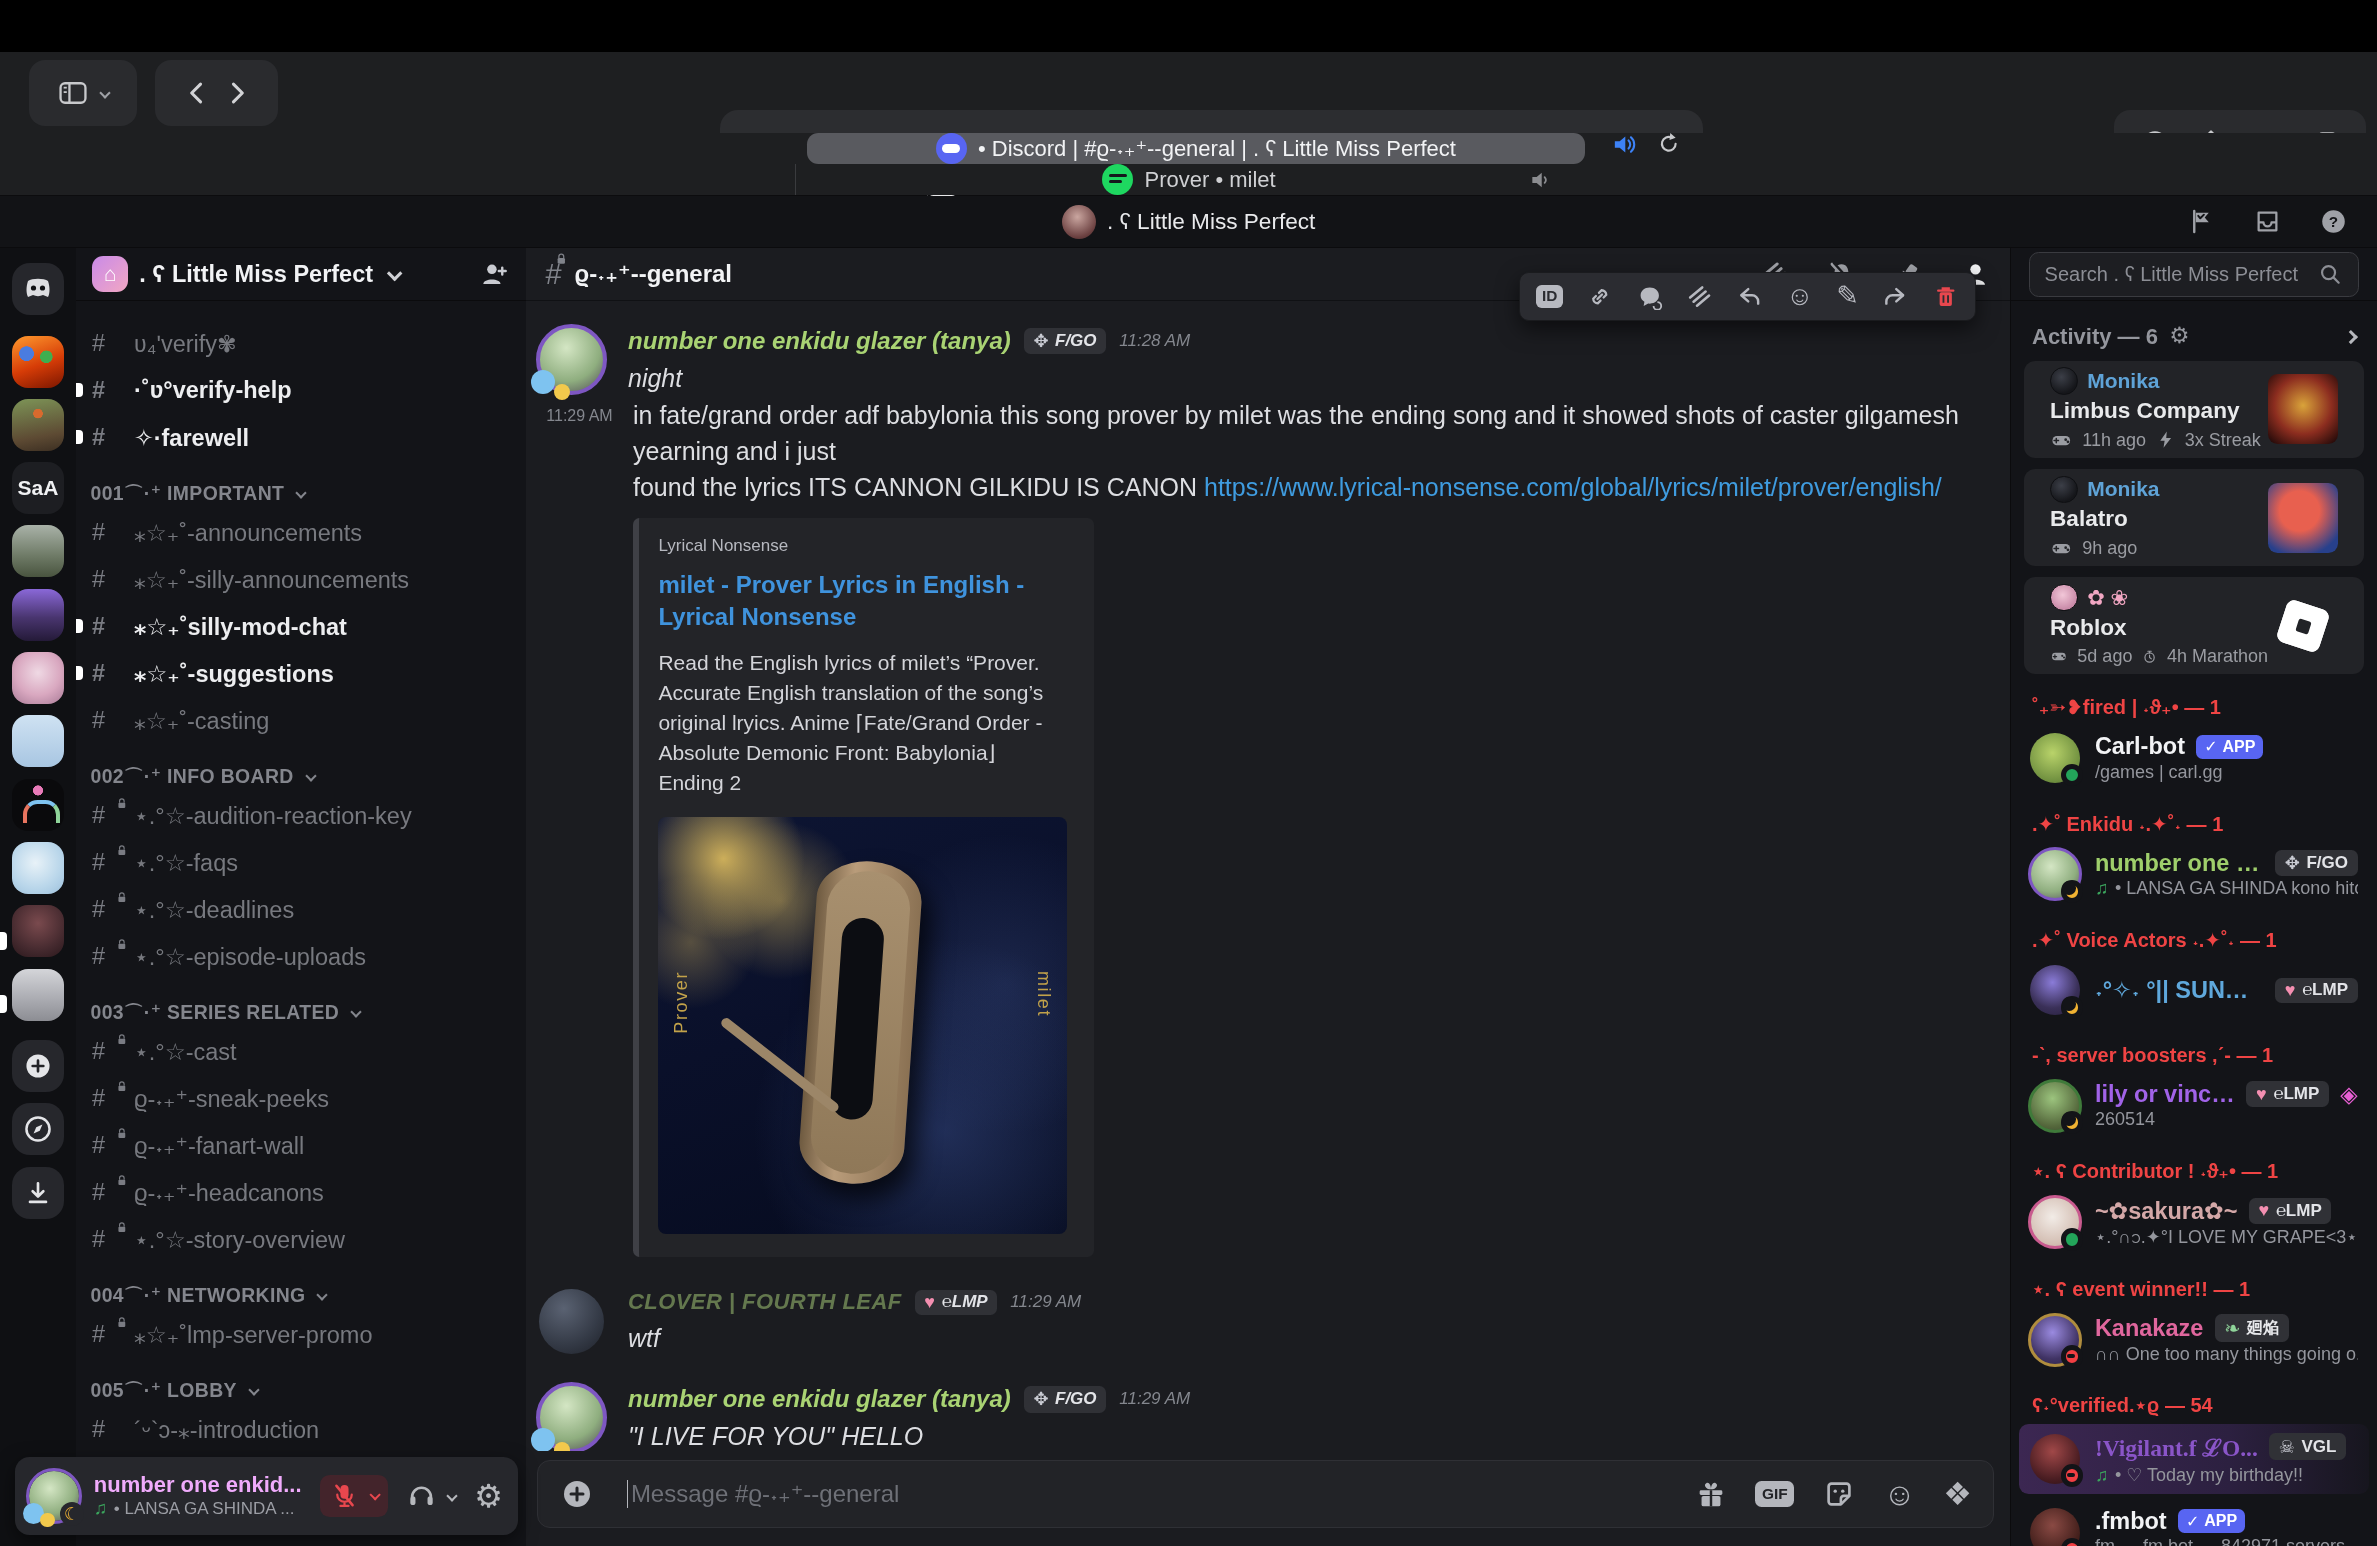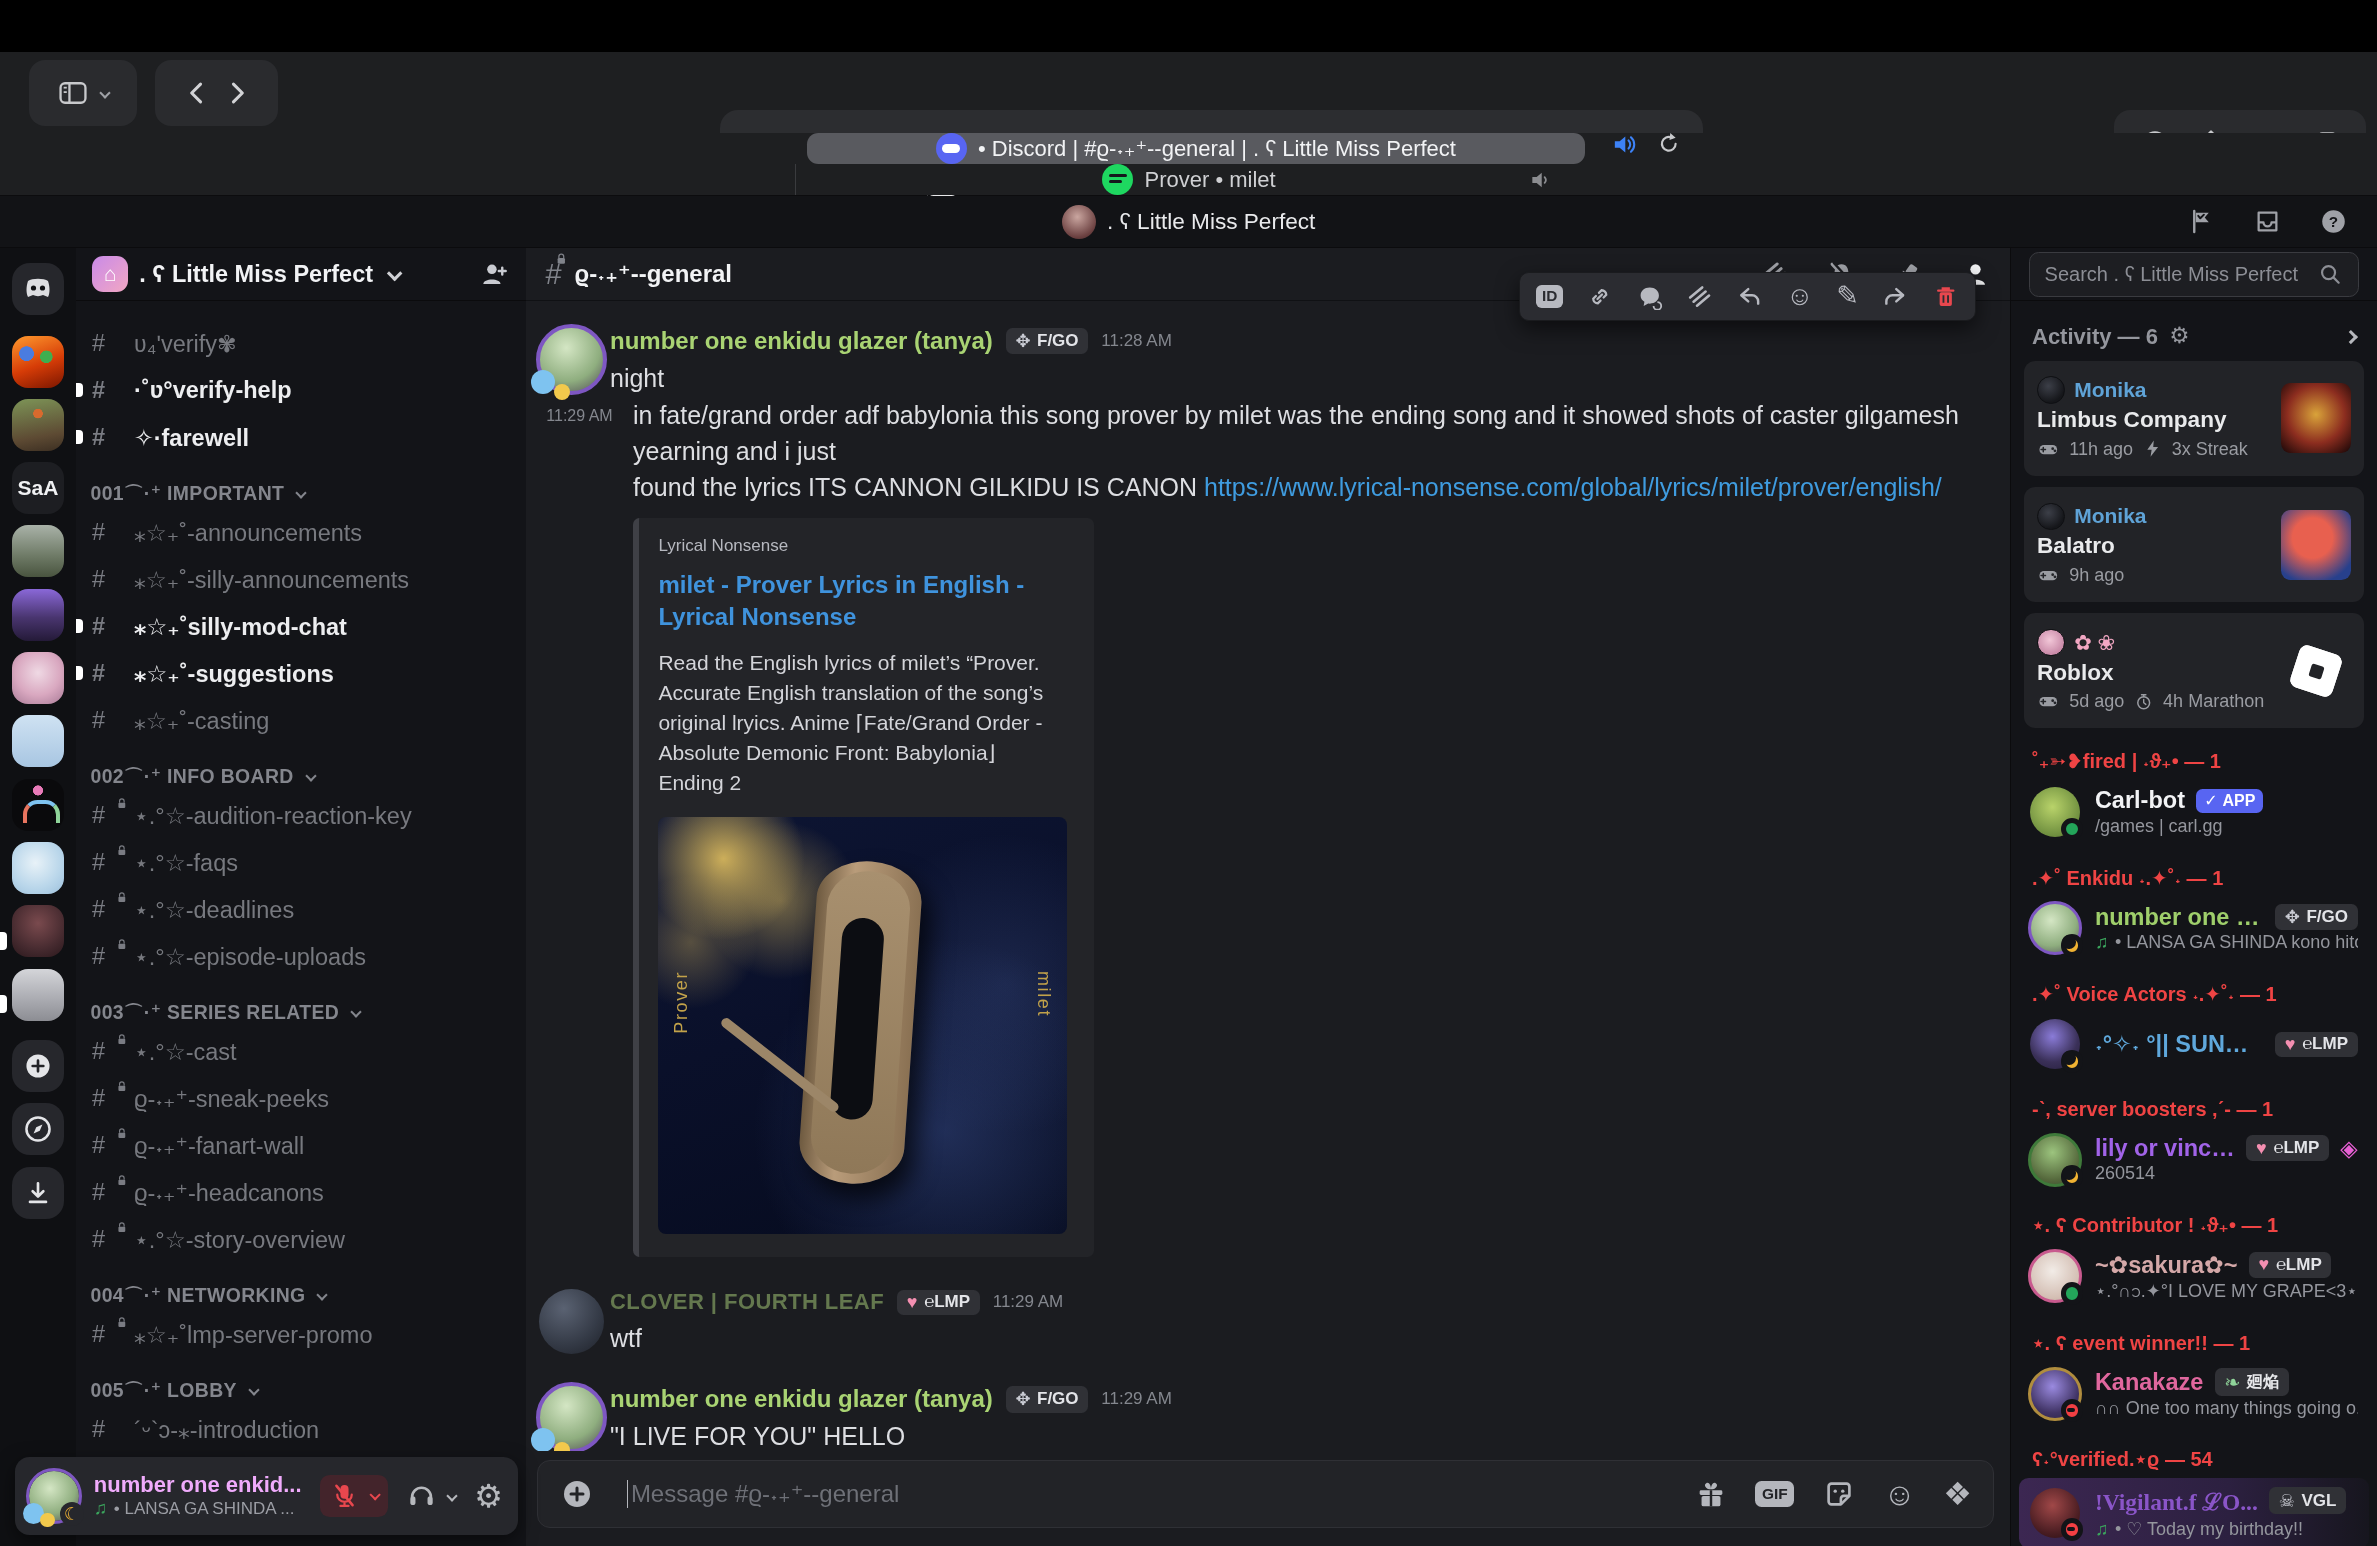--- a/index.html
+++ b/index.html
@@ -87,21 +87,21 @@
   .ph-wrap .cv{width:8px;height:8px;border-width:2.4px;color:#b6b8bd;}
   .gear{color:#b6b8bd;font-size:32px;line-height:1;}
   
   .main{position:absolute;top:52px;left:526px;right:367px;bottom:0;background:#1b1c20;}
   .chat-head{height:53px;display:flex;align-items:center;padding:0 19.4px;border-bottom:0.8px solid #101114;}
   .chat-head .hashw{position:relative;color:#80838a;margin-right:13px;}
   .chat-name{font-size:24px;font-weight:700;color:#f2f3f5;}
   .chat-icons{margin-left:auto;display:flex;gap:36px;color:#a2a4aa;align-items:center;}
   .chat-icons .white{color:#f2f3f5;}
   .messages{position:absolute;top:53px;left:0;right:0;bottom:95px;overflow:hidden;padding-top:6.5px;}
-  .msg{display:flex;gap:6px;padding:4.9px 16px 0 13px;margin-top:14.6px;}
+  .msg{display:flex;gap:24px;padding:4.9px 16px 0 13px;margin-top:14.6px;font-style:italic;}
   .msg .mav{position:relative;width:65px;height:65px;border-radius:50%;flex:none;}
   .mav.enk{background:radial-gradient(circle at 42% 32%,#d4e6c4,#8fae7f 58%,#4a4152);outline:4px solid #7e57c2;outline-offset:-1.6px;}
   .mav.enk .e1{position:absolute;left:-8px;bottom:-1.6px;width:24px;height:24px;border-radius:50%;background:#7ec3f0;}
   .mav.enk .e2{position:absolute;left:14.6px;bottom:-8px;width:16px;height:16px;border-radius:50%;background:#f2c94c;}
   .mav.clv{background:radial-gradient(circle at 38% 30%,#5a6272,#343a46 60%,#1d2028);}
   .m-body{min-width:0;flex:1;}
   .m-head{display:flex;align-items:center;gap:13px;}
   .m-name{font-size:24px;font-weight:700;color:#a9d373;}
   .m-name.clover{color:#64784e;font-size:22px;letter-spacing:.02em;}
   .badge{display:inline-flex;align-items:center;gap:6.5px;background:#303136;border-radius:6.5px;padding:2.4px 9.7px;font-size:17px;font-weight:700;color:#e3e4e8;white-space:nowrap;}
@@ -144,21 +144,21 @@
   .gifchip{background:#b4b6bc;color:#222327;border-radius:6.5px;font-size:15.4px;font-weight:800;padding:4px 6.5px;}
   
   .members{position:absolute;top:52px;right:0;width:367px;bottom:0;background:#131418;border-left:0.8px solid #0b0b0d;overflow:hidden;}
   .mem-head{height:53px;display:flex;align-items:center;padding:0 18px;border-bottom:0.8px solid #0b0b0d;}
   .searchbox{flex:1;height:45px;background:#1d1e22;border:0.8px solid #3a3b40;border-radius:9.7px;display:flex;align-items:center;padding:0 14.6px;color:#8c8e95;font-size:20px;white-space:nowrap;}
   .searchbox .sph{overflow:hidden;text-overflow:ellipsis;}
   .searchbox svg{margin-left:auto;flex:none;}
   .act-hdr{display:flex;align-items:center;gap:11.3px;margin:22.6px 21px 0;color:#94969d;font-size:22px;font-weight:600;}
   .act-hdr .gear{font-size:22.6px;color:#94969d;}
   .act-hdr .rchev{margin-left:auto;width:9.7px;height:9.7px;border-right:3.2px solid #b6b8bd;border-top:3.2px solid #b6b8bd;transform:rotate(45deg);}
-  .card{margin:11.3px 13px 0;background:#222327;border-radius:11.3px;height:115px;display:flex;align-items:center;padding:0 13px;}
+  .card{margin:11.3px 13px 0;background:#222327;border-radius:11.3px;height:97px;display:flex;align-items:center;padding:0 26px;}
   .card .cl{min-width:0;}
   .card .crow{display:flex;align-items:center;gap:9.7px;}
   .card .mini{width:27.5px;height:27.5px;border-radius:50%;background:radial-gradient(circle at 40% 35%,#3c3f48,#15161a 70%);border:1.6px solid #0e0f12;flex:none;}
   .card .cuser{font-size:21px;font-weight:700;color:#5fa3d7;}
   .card .cuser.emj{color:#f2a7c3;}
   .card .cgame{font-size:22.6px;font-weight:700;color:#e9eaec;margin-top:3.2px;white-space:nowrap;}
   .card .cmeta{display:flex;align-items:center;gap:9.7px;font-size:18px;color:#9a9ca2;margin-top:4.9px;white-space:nowrap;}
   .card .thumb{margin-left:auto;width:70px;height:70px;border-radius:9.7px;flex:none;}
   .th1{background:radial-gradient(circle at 50% 45%,#d9a33a,#8c2d1f 55%,#140506);}
   .th2{background:radial-gradient(circle at 45% 40%,#e8604f 0 35%,#27408c 80%);}

